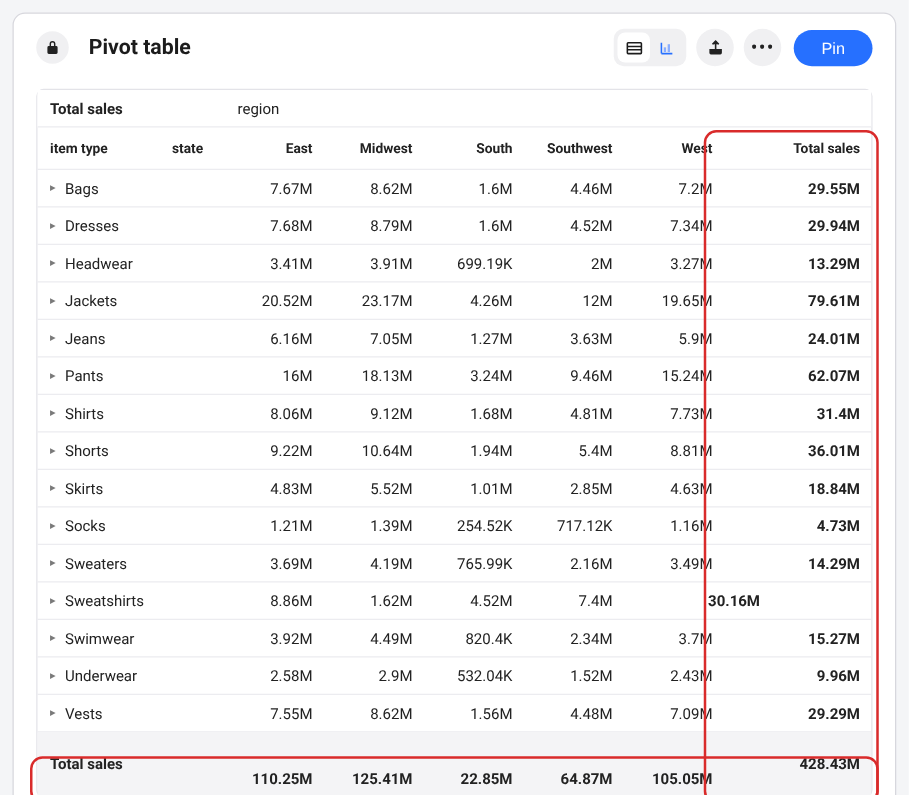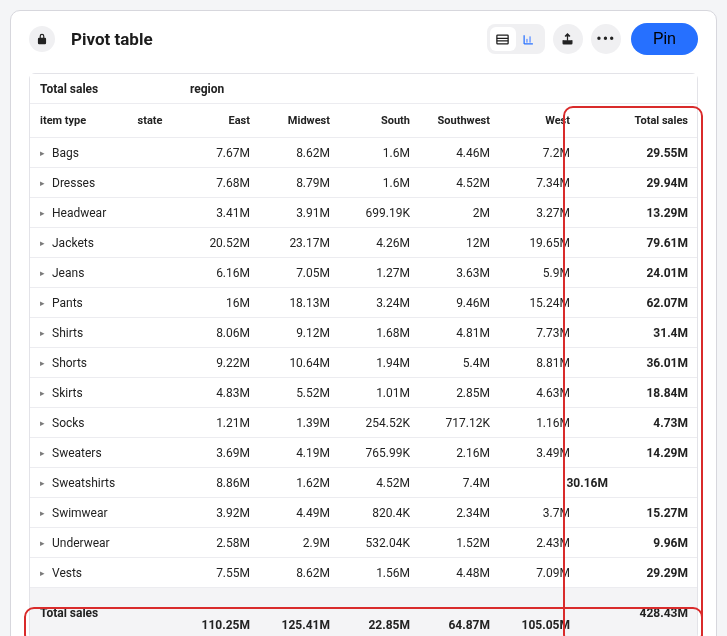--- a/index.html
+++ b/index.html
@@ -60,25 +60,25 @@
     border-radius: 50%;
     background: #f0f0f2;
     display: flex;
     align-items: center;
     justify-content: center;
     margin-left: 8px;
   }
   .icon-btn svg { width: 15px; height: 15px; fill: #222; stroke:#222; }
   .pin-btn {
     background: #2670ff;
-    color: #000000;
+    color: #ffffff;
     border: none;
     border-radius: 18px;
     padding: 7px 22px;
-    font-size: 16px;
+    font-size: 13px;
     font-weight: 500;
     margin-left: 10px;
     cursor: pointer;
   }
   
   .table-wrap {
     padding: 0 18px 18px 18px;
   }
   .tbl {
     border: 1px solid #e3e3e8;
@@ -181,21 +181,21 @@
       <span class="dots">•••</span>
     </div>
     <button class="pin-btn">Pin</button>
   </div>
 
   <div class="table-wrap">
     <div class="tbl" id="tbl">
 
       <div class="row toprow1">
         <div class="cell h-rowlabel">Total sales</div>
-        <div class="cell" style="flex:1; text-align:left; font-weight:700;">region</div>
+        <div class="cell" style="flex:1; text-align:left; font-weight:400;">region</div>
       </div>
 
       <div class="row toprow2" id="hdr2">
         <div class="corner-cell">
           <div class="cell h-item">item type</div>
           <div class="cell h-state" style="text-align:center">state</div>
         </div>
       <div class="cell c-num">East</div>
           <div class="cell c-num">Midwest</div>
           <div class="cell c-num">South</div>

